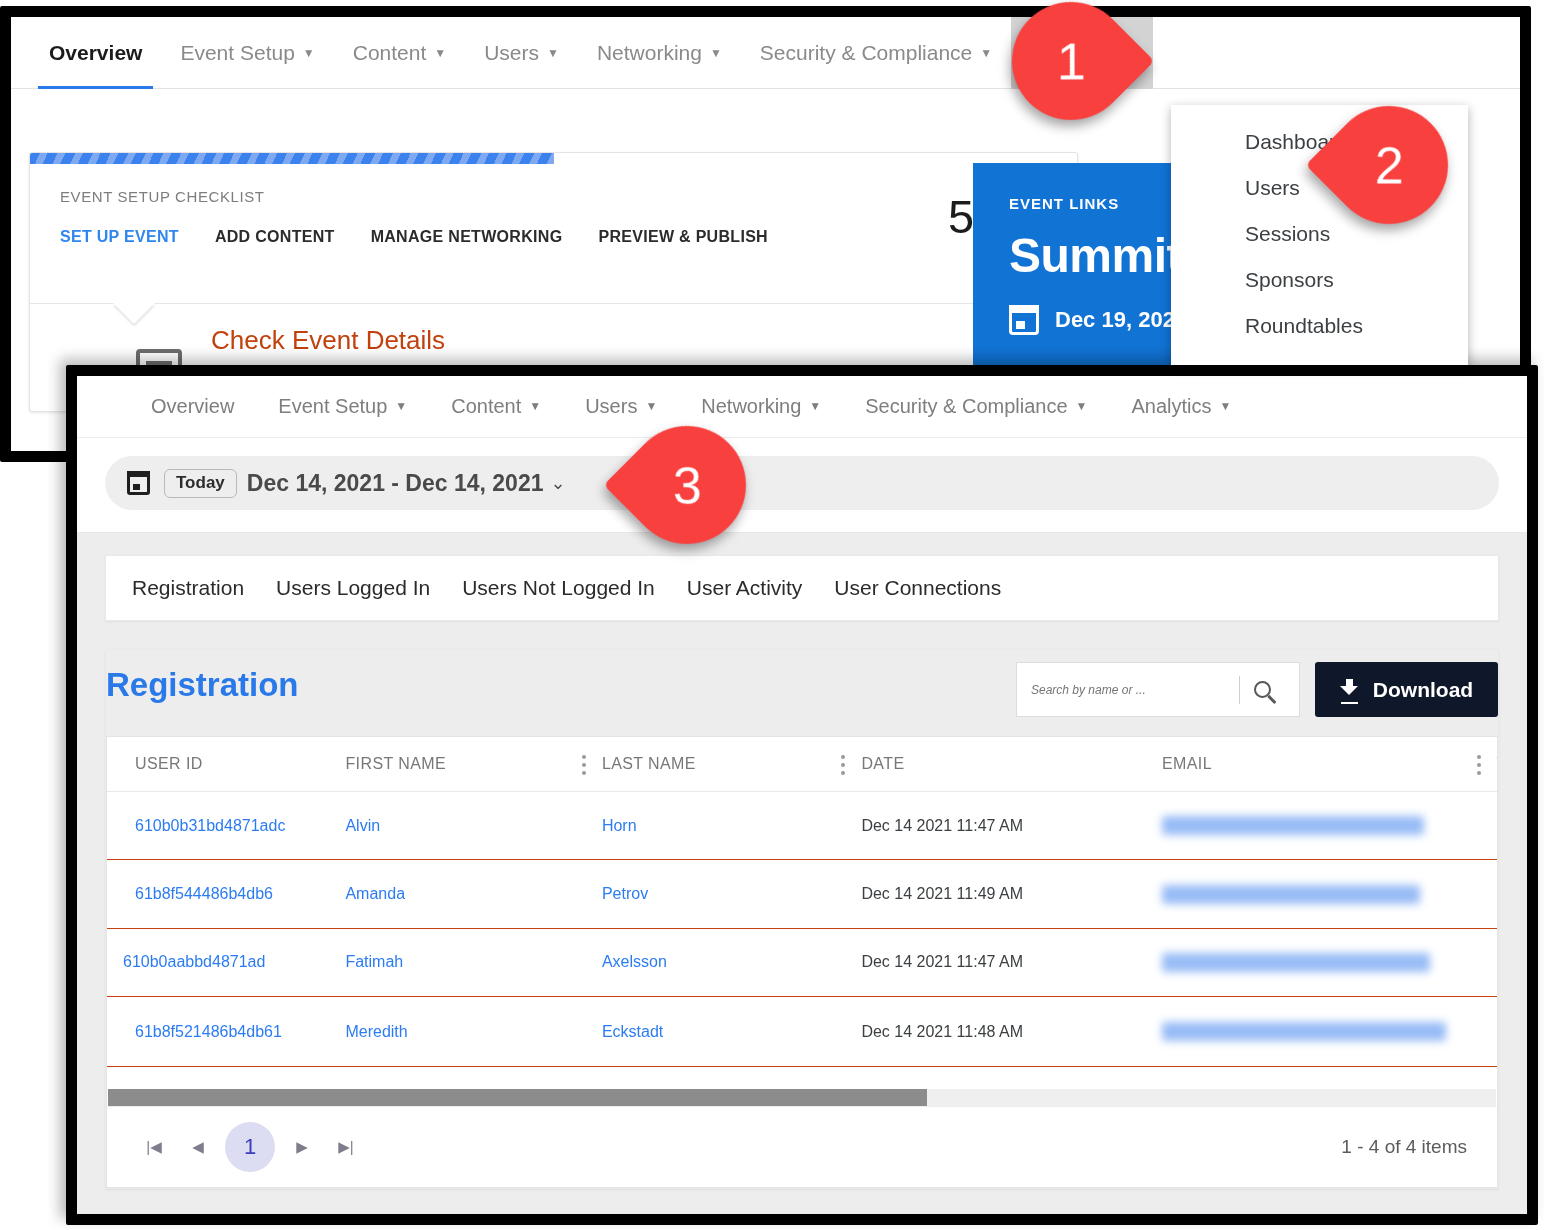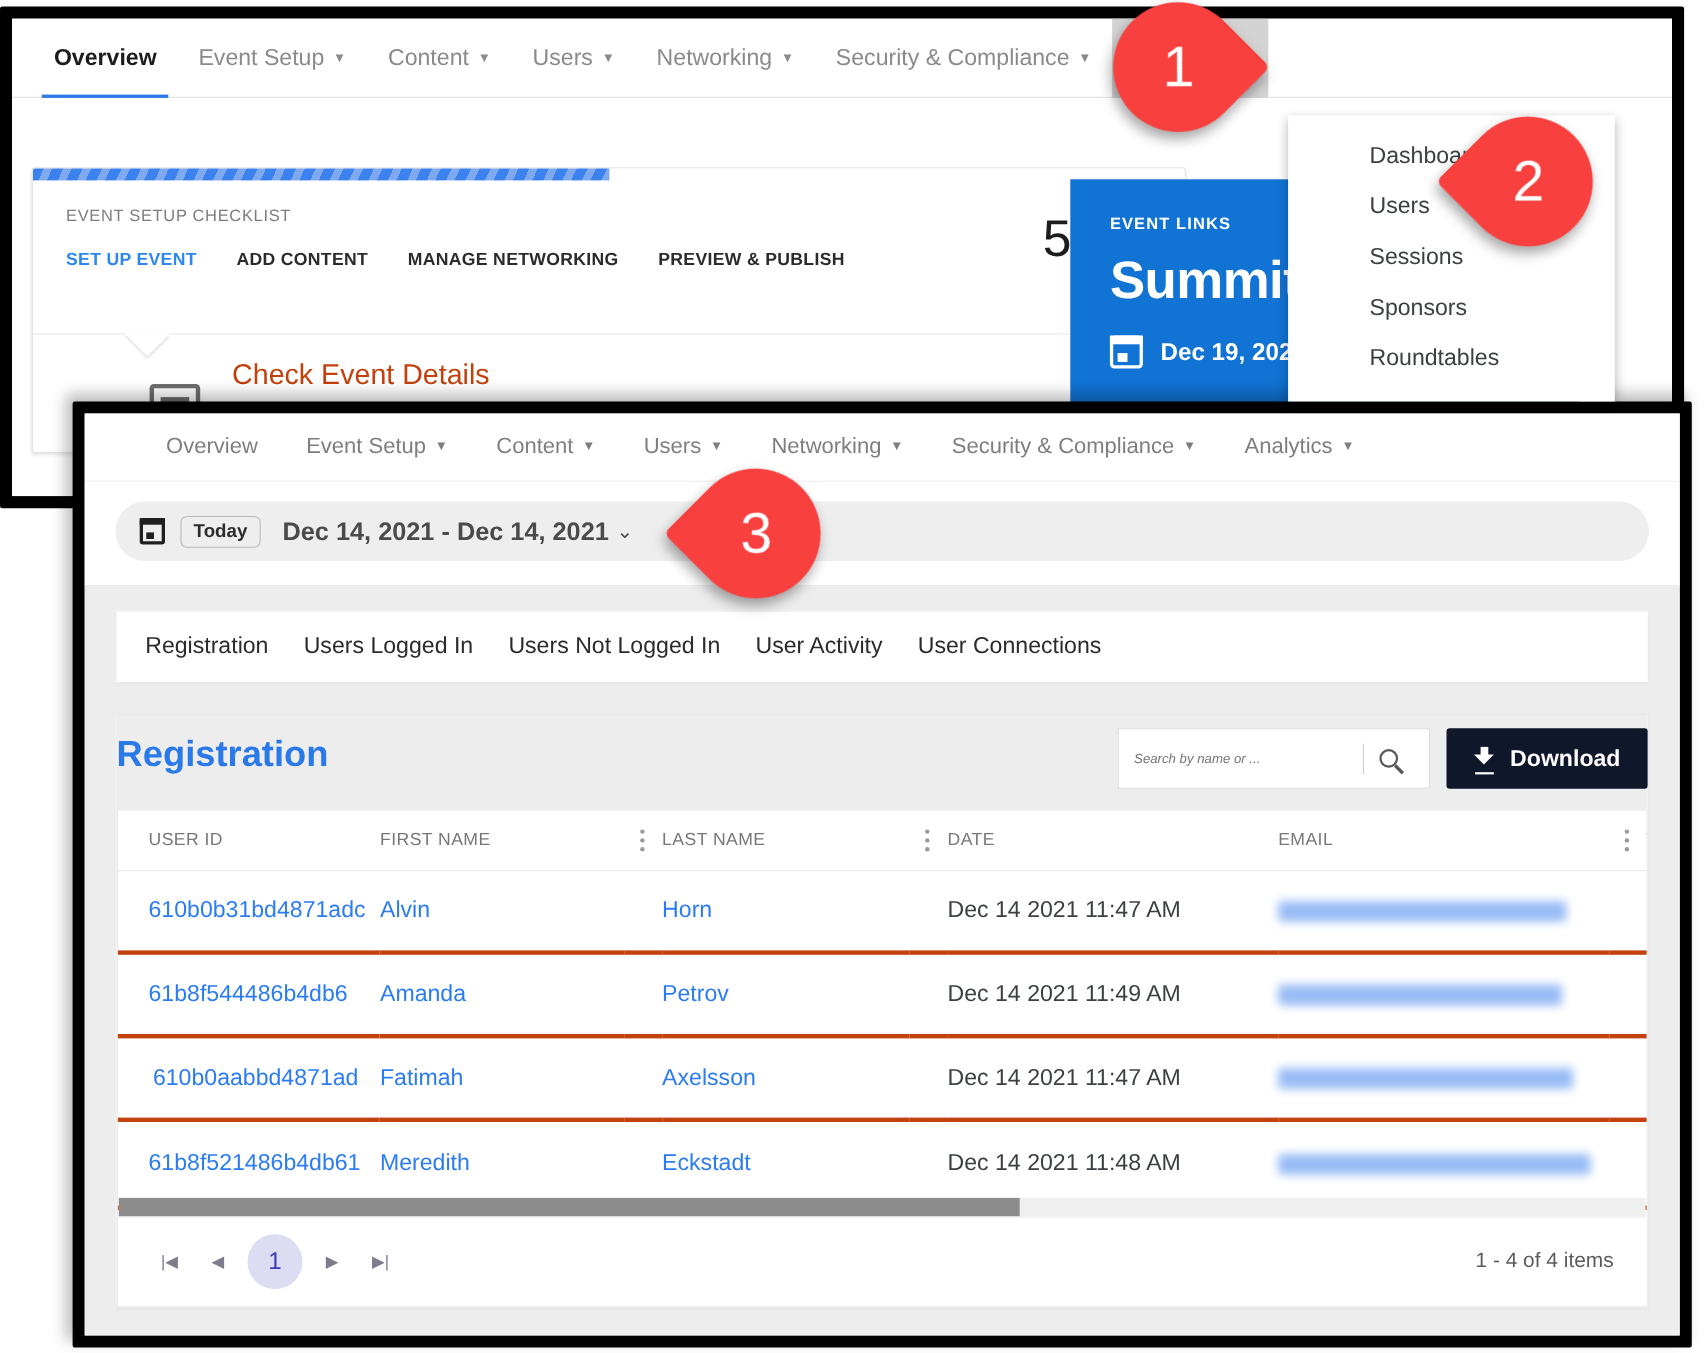--- a/index.html
+++ b/index.html
@@ -141,21 +141,21 @@
     height: 54px; background: #eeeeee; border-radius: 27px;
     display:flex; align-items:center; padding-left: 22px;
   }
   .dr-cal { width: 23px; height: 24px; border: 3px solid #1f1f1f; border-radius: 3px; position: relative; }
   .dr-cal::before { content:""; position:absolute; left:-3px; right:-3px; top:-3px; height:6px; background:#1f1f1f;}
   .dr-cal::after { content:""; position:absolute; left:3px; bottom:2px; width:7px; height:6px; background:#1f1f1f;}
   .chip-today {
     margin-left: 14px; border: 1px solid #b9b9b9; border-radius: 6px;
     padding: 3px 11px 4px 11px; font-size: 17px; font-weight: 700; color: #2c2c2c; background: #eeeeee;
   }
-  .dr-text { margin-left: 20px; font-size: 23px; font-weight: 700; color: #4a4a4a; white-space: nowrap; }
+  .dr-text { margin-left: 10px; font-size: 23px; font-weight: 700; color: #4a4a4a; white-space: nowrap; }
   .dr-caret { margin-left: 7px; font-size: 18px; color: #4a4a4a; }
 
   .tabsbar {
     margin: 22px 28px 0 28px; background: #fff; border: 1px solid #e9e9e9;
     height: 66px; display: flex; align-items: center; padding-left: 26px; gap: 32px;
     box-shadow: 0 1px 2px rgba(0,0,0,.06);
   }
   .an-tab { font-size: 21px; color: #2b2b2b; white-space: nowrap; cursor: pointer; }
 
   .panel {
@@ -193,21 +193,21 @@
   
   .tablewrap { position: absolute; left: 0; right: 0; top: 86px; bottom: 0; background: #fff;
      border: 1px solid #e4e4e4; overflow: hidden; }
   table.reg { border-collapse: collapse; width: 1600px; table-layout: fixed; }
   table.reg th {
     font-size: 16px; color: #777777; font-weight: 400; letter-spacing: .4px;
     text-align: left; padding: 18px 0 18px 0; border-bottom: 1px solid #e9e9e9;
     vertical-align: middle; white-space: nowrap;
   }
   table.reg td {
-    font-size: 21px; padding: 24px 0; border-bottom: 4px solid #c2410c;
+    font-size: 16px; padding: 24px 0; border-bottom: 1px solid #c2410c;
     vertical-align: middle; white-space: nowrap;
   }
   .c-id    { width: 238px; }
   .c-first { width: 222px; }
   .c-dots1 { width: 34px; }
   .c-last  { width: 225px; }
   .c-dots2 { width: 34px; }
   .c-date  { width: 300px; }
   .c-email { width: 300px; }
   .c-dots3 { width: 34px; }
@@ -426,21 +426,21 @@
                 <td class="link">Amanda</td>
                 <td></td>
                 <td class="link">Petrov</td>
                 <td></td>
                 <td class="plain">Dec 14 2021 11:49 AM</td>
                 <td><span class="redacted" style="width:258px"></span></td>
                 <td></td>
                 <td class="plain">Man</td>
               </tr>
               <tr>
-                <td class="link" style="padding-left:32px">610b0aabbd4871ad</td>
+                <td class="link" style="padding-left:16px">610b0aabbd4871ad</td>
                 <td class="link">Fatimah</td>
                 <td></td>
                 <td class="link">Axelsson</td>
                 <td></td>
                 <td class="plain">Dec 14 2021 11:47 AM</td>
                 <td><span class="redacted" style="width:268px"></span></td>
                 <td></td>
                 <td class="plain">Produ</td>
               </tr>
               <tr>

